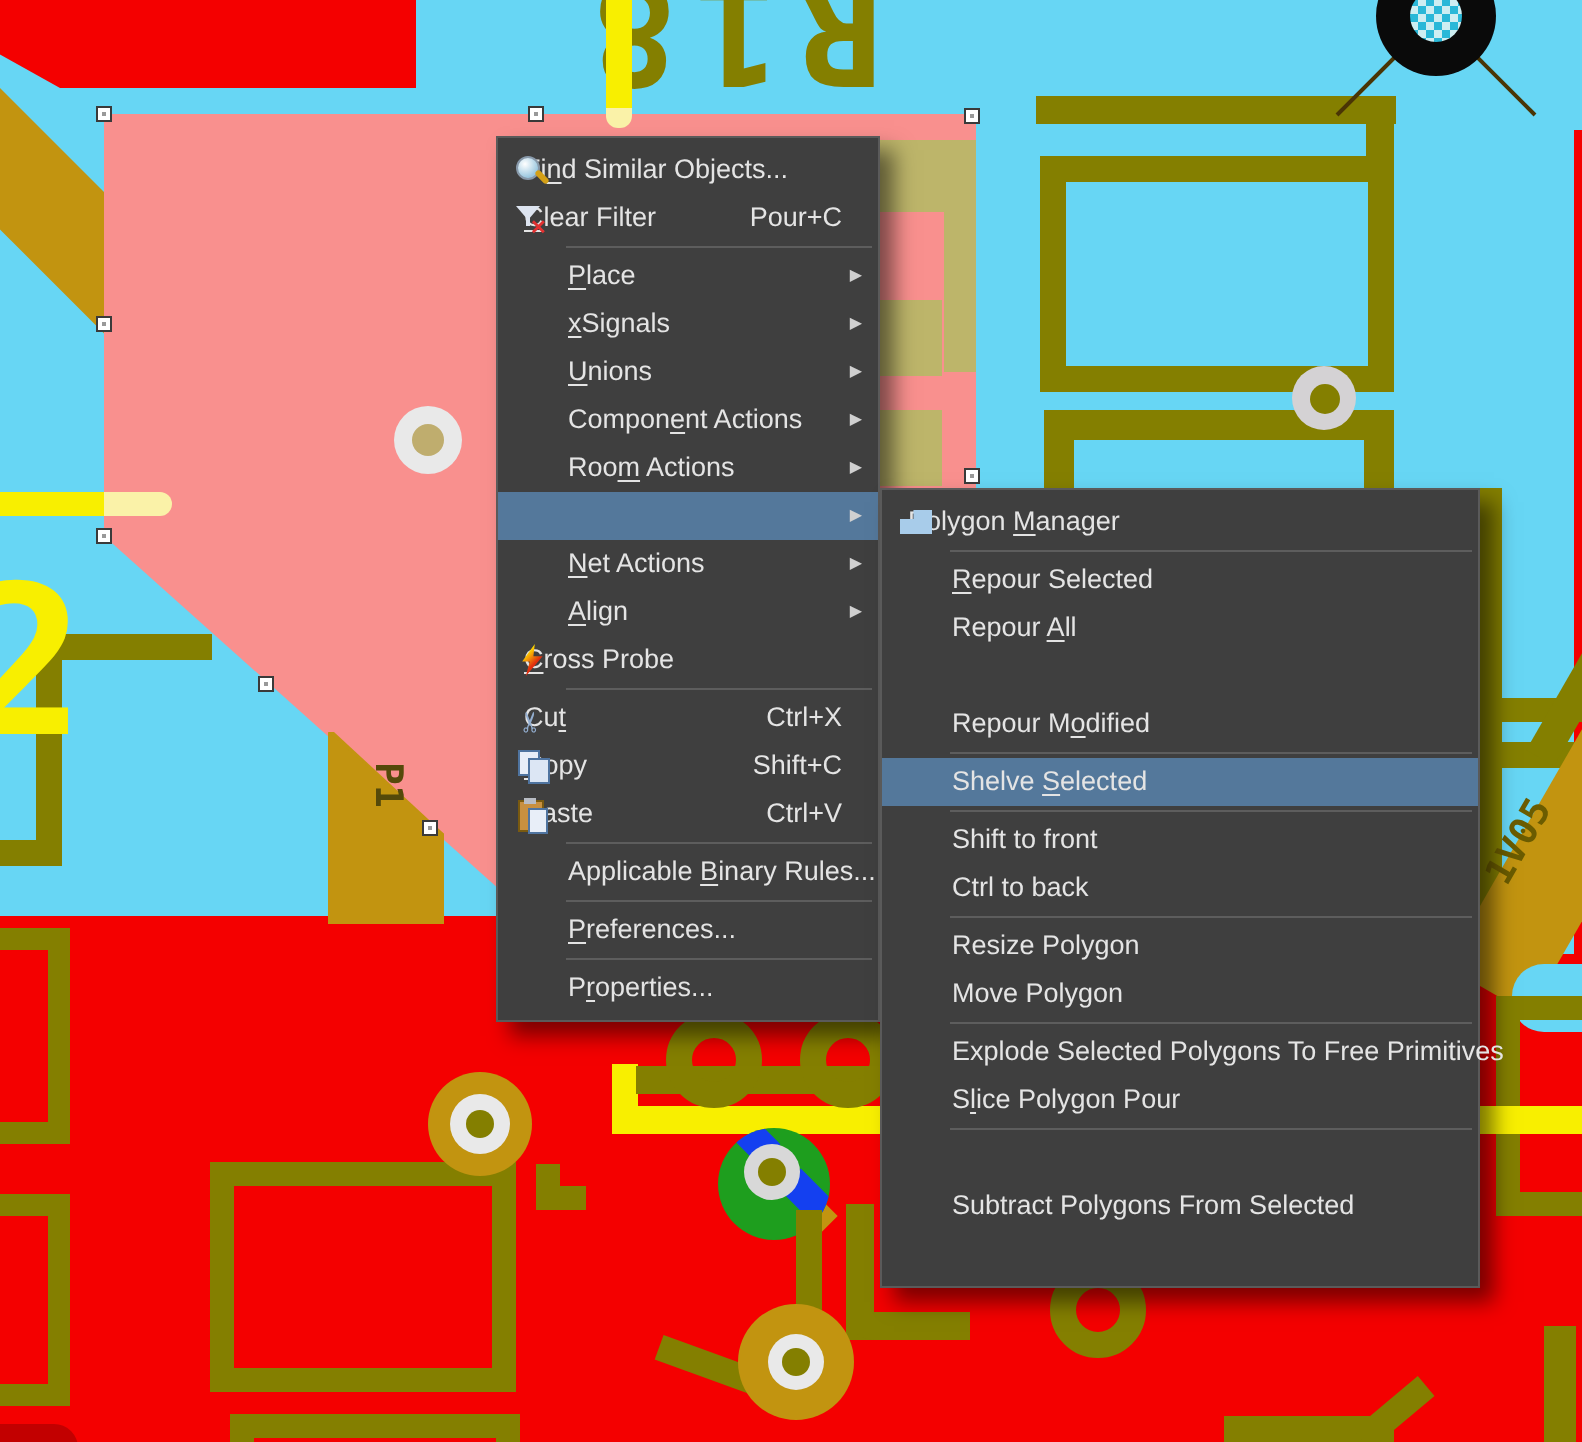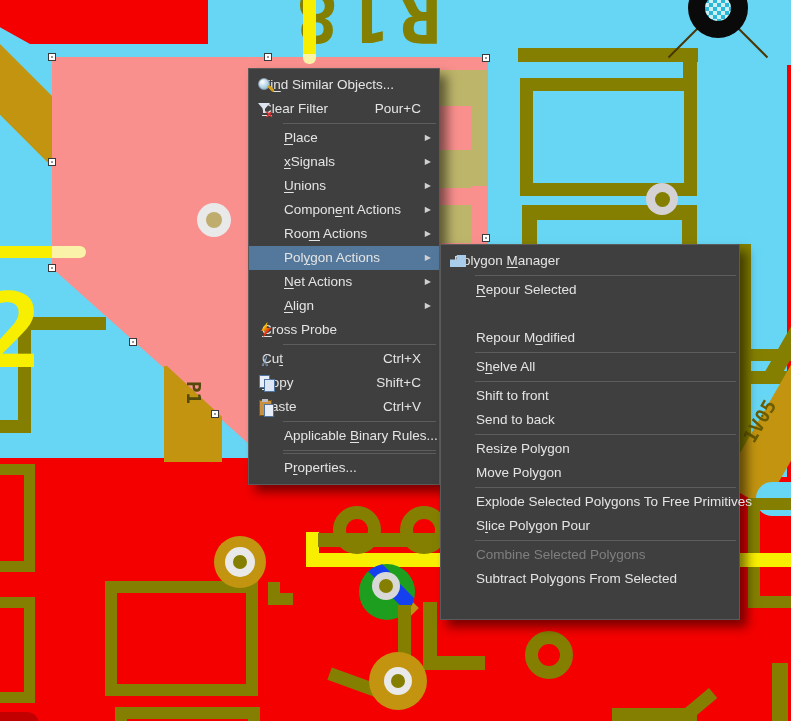--- a/index.html
+++ b/index.html
@@ -212,21 +212,20 @@
         <span class="mlabel">Compon<u>e</u>nt Actions</span>
         <span class="marrow">▶</span>
       </div>
       <div class="mi">
         <span class="mico"></span>
         <span class="mlabel">Roo<u>m</u> Actions</span>
         <span class="marrow">▶</span>
       </div>
       <div class="mi hl">
         <span class="mico"></span>
-        <span class="mlabel">Pol<u>y</u>gon Actions</span>
         <span class="marrow">▶</span>
       </div>
       <div class="mi">
         <span class="mico"></span>
         <span class="mlabel"><u>N</u>et Actions</span>
         <span class="marrow">▶</span>
       </div>
       <div class="mi">
         <span class="mico"></span>
         <span class="mlabel"><u>A</u>lign</span>
@@ -253,57 +252,65 @@
         </span>
         <span class="mlabel"><u>P</u>aste</span>
         <span class="msc">Ctrl+V</span>
       </div>
       <div class="msep"></div>
       <div class="mi">
         <span class="mico"></span>
         <span class="mlabel">Applicable <u>B</u>inary Rules...</span>
       </div>
       <div class="msep"></div>
+      <div class="mi">
+        <span class="mico"></span>
+        <span class="mlabel"><u>P</u>references...</span>
+      </div>
       <div class="msep"></div>
       <div class="mi">
         <span class="mico"></span>
         <span class="mlabel">P<u>r</u>operties...</span>
       </div>
     </div>
 
   <div id="sub-menu" class="abs menu" style="left:440px;top:244px;width:300px;">
       <div class="mi">
         <span class="mico ic ic-polygon-manager-icon"><i></i></span>
         <span class="mlabel">Polygon <u>M</u>anager</span>
       </div>
       <div class="msep"></div>
       <div class="mi">
         <span class="mico"></span>
         <span class="mlabel"><u>R</u>epour Selected</span>
       </div>
       <div class="mi">
         <span class="mico"></span>
+        <span class="mlabel">Repour <u>A</u>ll</span>
+      </div>
+      <div class="mi">
+        <span class="mico"></span>
       </div>
       <div class="mi">
         <span class="mico"></span>
         <span class="mlabel">Repour M<u>o</u>dified</span>
       </div>
       <div class="msep"></div>
-      <div class="mi">
-        <span class="mico"></span>
-        <span class="mlabel">S<u>h</u>elve All</span>
+      <div class="mi hl">
+        <span class="mico"></span>
+        <span class="mlabel">Shelve <u>S</u>elected</span>
       </div>
       <div class="msep"></div>
       <div class="mi">
         <span class="mico"></span>
         <span class="mlabel">Shift to front</span>
       </div>
       <div class="mi">
         <span class="mico"></span>
-        <span class="mlabel">Send to back</span>
+        <span class="mlabel">Ctrl to back</span>
       </div>
       <div class="msep"></div>
       <div class="mi">
         <span class="mico"></span>
         <span class="mlabel">Resize Polygon</span>
       </div>
       <div class="mi">
         <span class="mico"></span>
         <span class="mlabel">Move Polygon</span>
       </div>
@@ -312,21 +319,20 @@
         <span class="mico"></span>
         <span class="mlabel">Explode Selected Polygons To Free Primitives</span>
       </div>
       <div class="mi">
         <span class="mico"></span>
         <span class="mlabel">S<u>l</u>ice Polygon Pour</span>
       </div>
       <div class="msep"></div>
       <div class="mi dis">
         <span class="mico"></span>
-        <span class="mlabel">Combine Selected Polygons</span>
       </div>
       <div class="mi">
         <span class="mico"></span>
         <span class="mlabel">Subtract Polygons From Selected</span>
       </div>
       <div class="mi">
         <span class="mico"></span>
       </div>
     </div>
 

